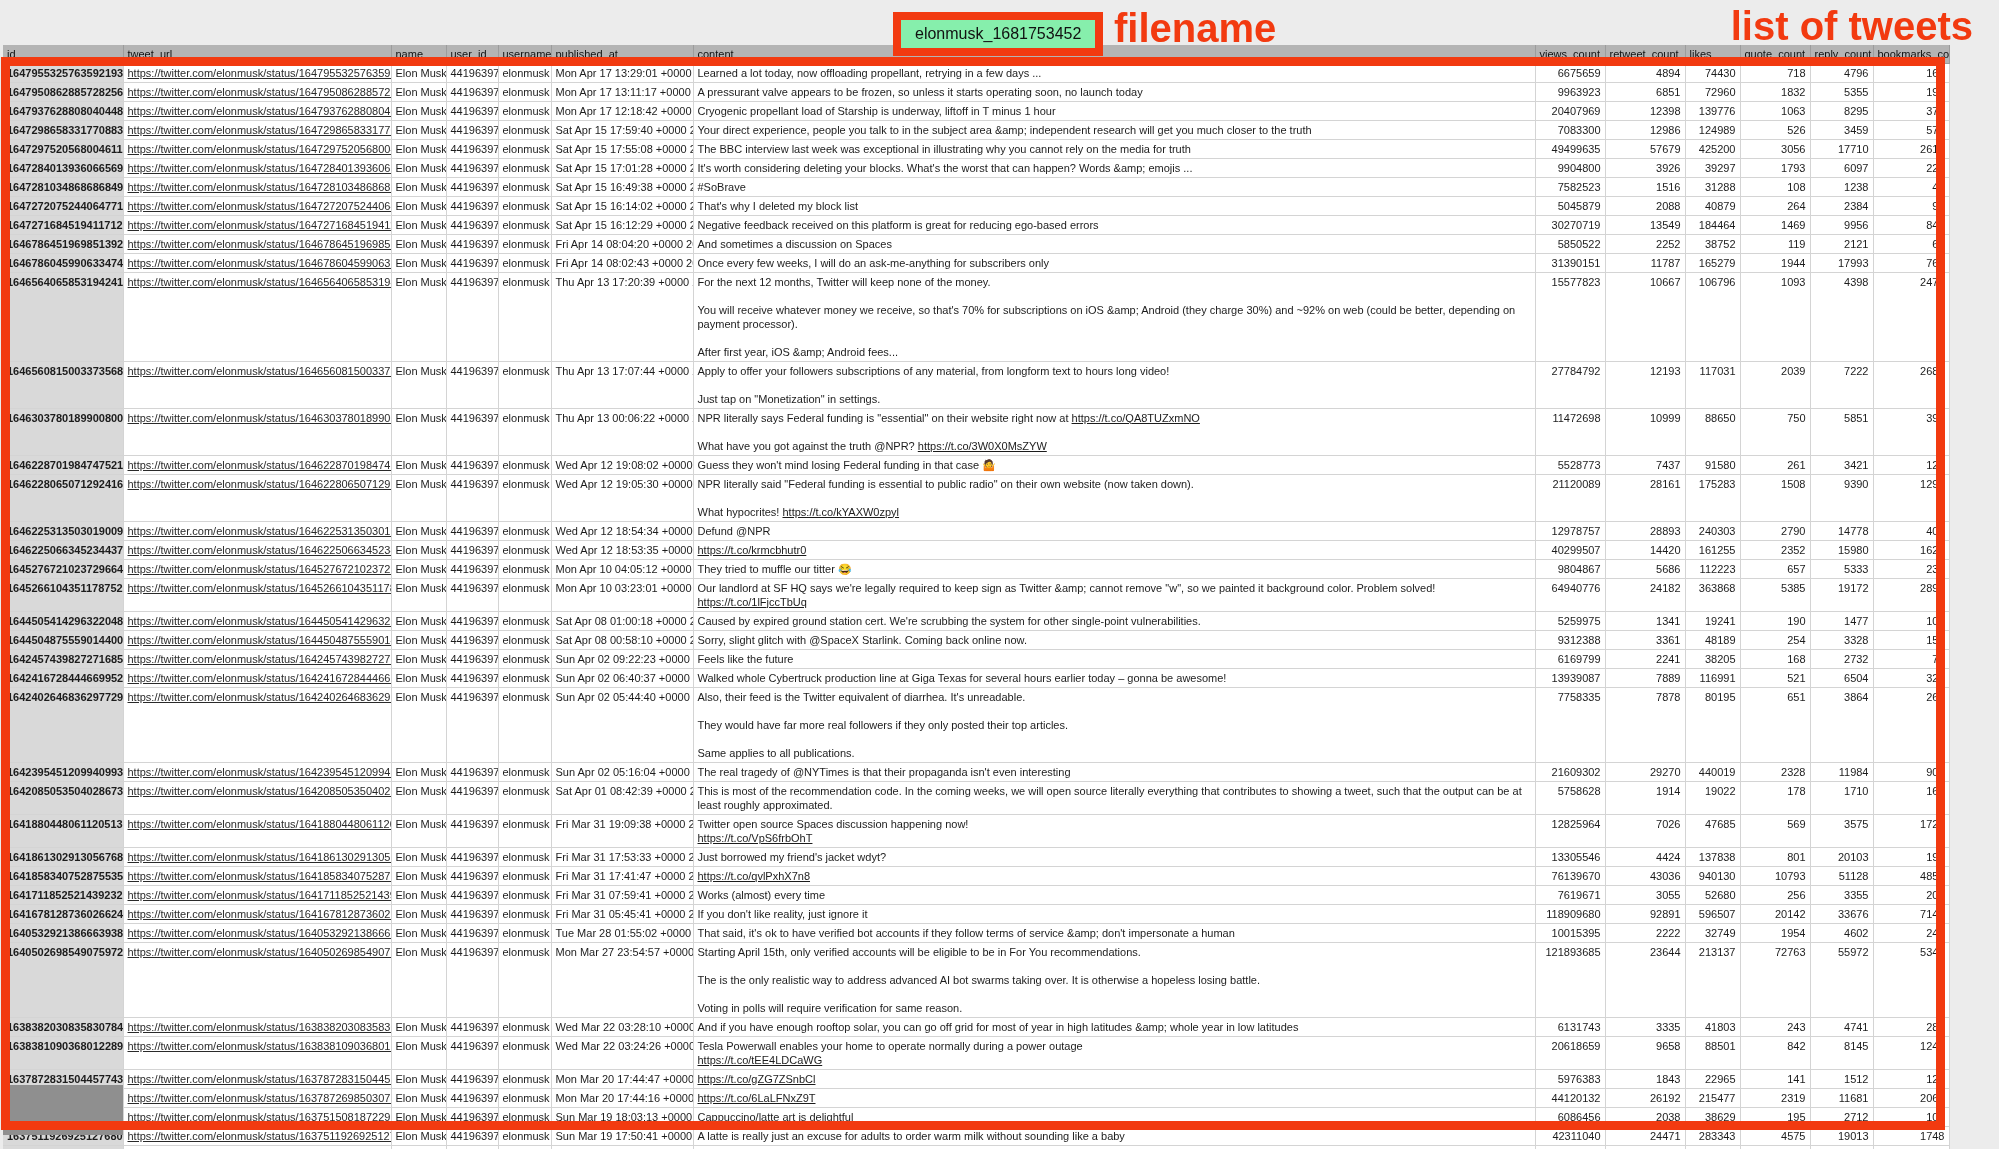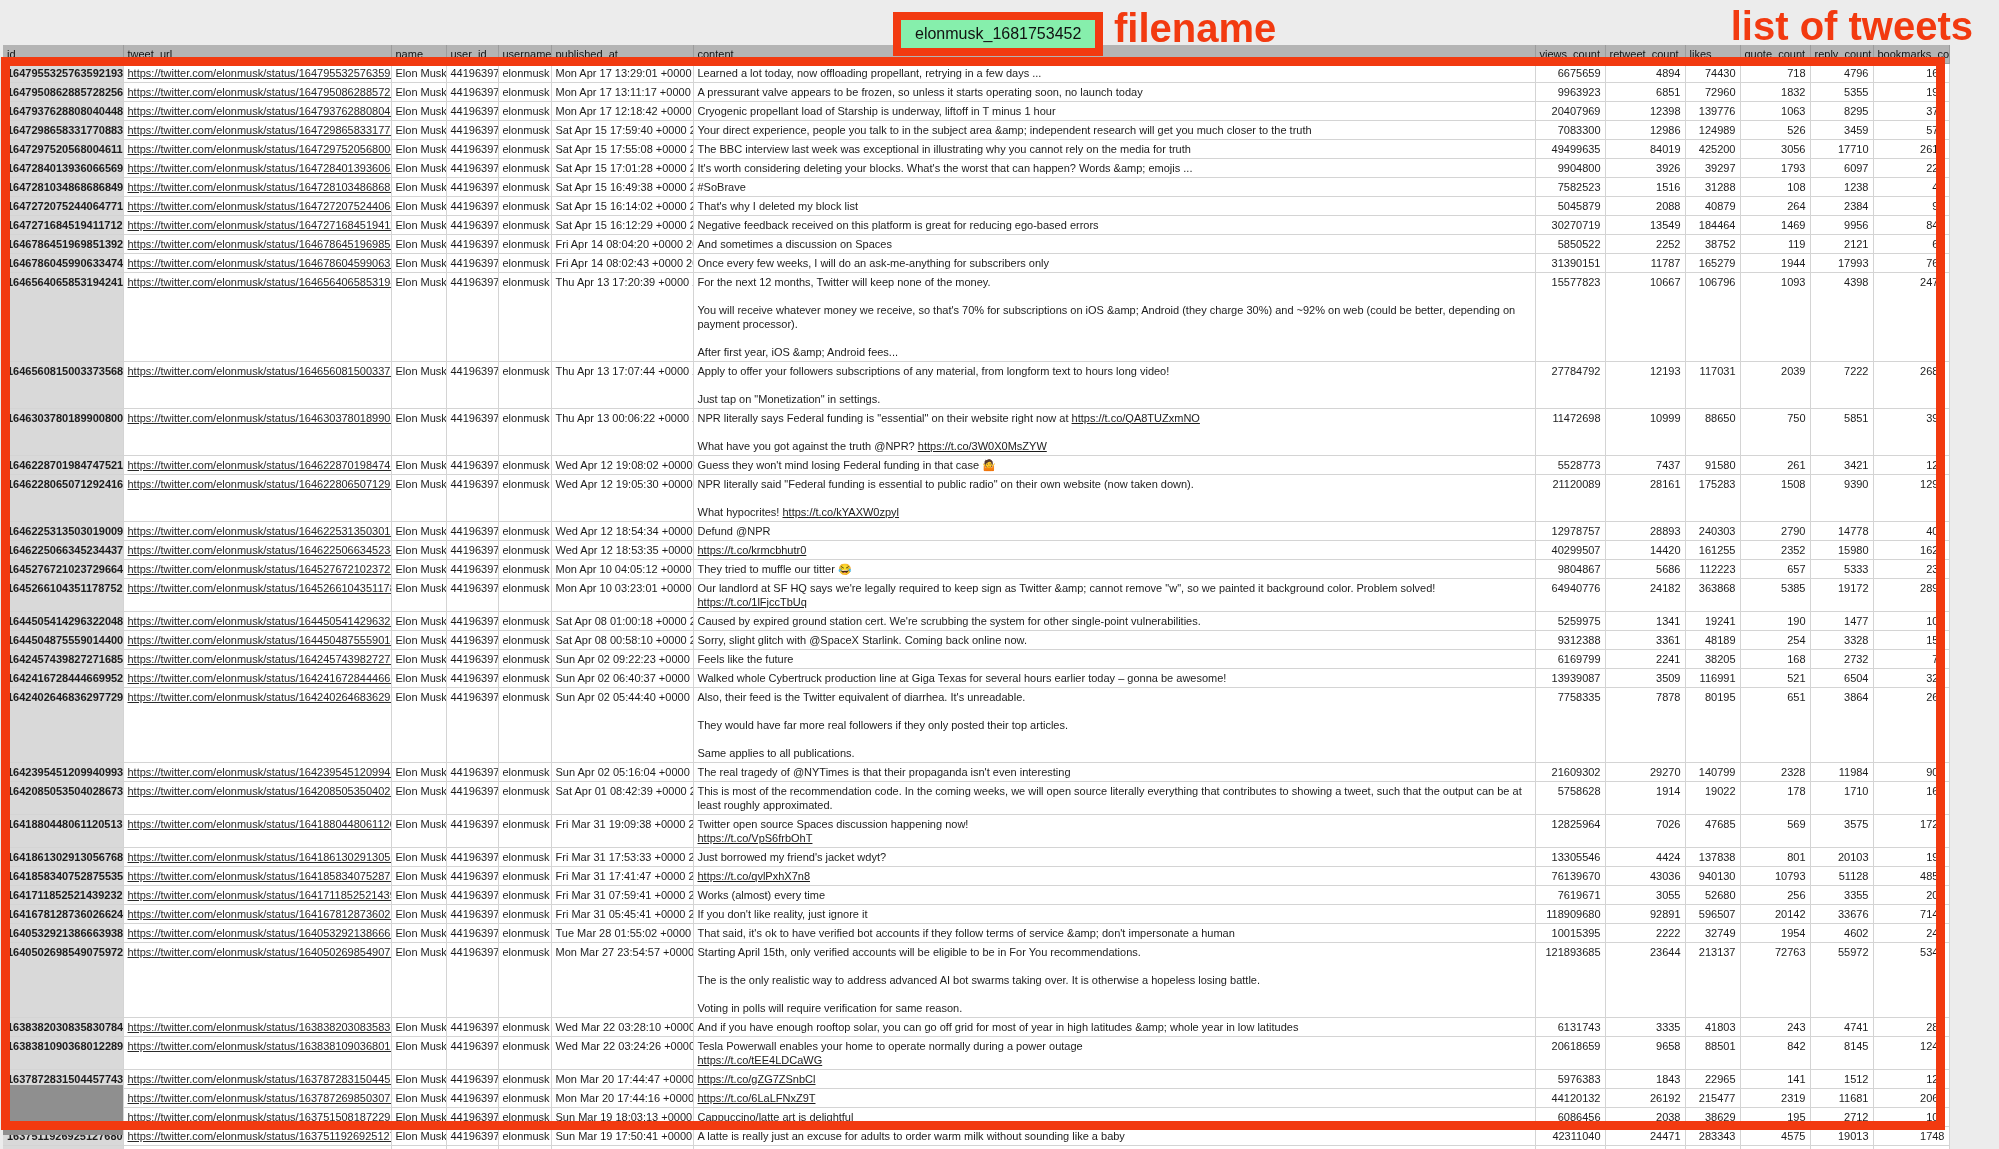--- a/index.html
+++ b/index.html
@@ -140,21 +140,21 @@
         </tr>
         <tr>
           <td class="c-id">1647297520568004611</td>
           <td class="c-url"><span>https://twitter.com/elonmusk/status/1647297520568004611</span></td>
           <td class="c-plain">Elon Musk</td>
           <td class="c-plain">44196397</td>
           <td class="c-plain">elonmusk</td>
           <td class="c-plain">Sat Apr 15 17:55:08 +0000 2023</td>
           <td class="c-content">The BBC interview last week was exceptional in illustrating why you cannot rely on the media for truth</td>
           <td class="c-num">49499635</td>
-          <td class="c-num">84019</td>
+          <td class="c-num">57679</td>
           <td class="c-num">425200</td>
           <td class="c-num">3056</td>
           <td class="c-num">17710</td>
           <td class="c-num">2613</td>
         </tr>
         <tr>
           <td class="c-id">1647284013936066569</td>
           <td class="c-url"><span>https://twitter.com/elonmusk/status/1647284013936066569</span></td>
           <td class="c-plain">Elon Musk</td>
           <td class="c-plain">44196397</td>
@@ -435,21 +435,21 @@
         </tr>
         <tr>
           <td class="c-id">1642416728444669952</td>
           <td class="c-url"><span>https://twitter.com/elonmusk/status/1642416728444669952</span></td>
           <td class="c-plain">Elon Musk</td>
           <td class="c-plain">44196397</td>
           <td class="c-plain">elonmusk</td>
           <td class="c-plain">Sun Apr 02 06:40:37 +0000 2023</td>
           <td class="c-content">Walked whole Cybertruck production line at Giga Texas for several hours earlier today – gonna be awesome!</td>
           <td class="c-num">13939087</td>
-          <td class="c-num">3509</td>
+          <td class="c-num">7889</td>
           <td class="c-num">116991</td>
           <td class="c-num">521</td>
           <td class="c-num">6504</td>
           <td class="c-num">324</td>
         </tr>
         <tr>
           <td class="c-id">1642402646836297729</td>
           <td class="c-url"><span>https://twitter.com/elonmusk/status/1642402646836297729</span></td>
           <td class="c-plain">Elon Musk</td>
           <td class="c-plain">44196397</td>
@@ -470,21 +470,21 @@
         <tr>
           <td class="c-id">1642395451209940993</td>
           <td class="c-url"><span>https://twitter.com/elonmusk/status/1642395451209940993</span></td>
           <td class="c-plain">Elon Musk</td>
           <td class="c-plain">44196397</td>
           <td class="c-plain">elonmusk</td>
           <td class="c-plain">Sun Apr 02 05:16:04 +0000 2023</td>
           <td class="c-content">The real tragedy of @NYTimes is that their propaganda isn't even interesting</td>
           <td class="c-num">21609302</td>
           <td class="c-num">29270</td>
-          <td class="c-num">140799</td>
+          <td class="c-num">440019</td>
           <td class="c-num">2328</td>
           <td class="c-num">11984</td>
           <td class="c-num">906</td>
         </tr>
         <tr>
           <td class="c-id">1642085053504028673</td>
           <td class="c-url"><span>https://twitter.com/elonmusk/status/1642085053504028673</span></td>
           <td class="c-plain">Elon Musk</td>
           <td class="c-plain">44196397</td>
           <td class="c-plain">elonmusk</td>

